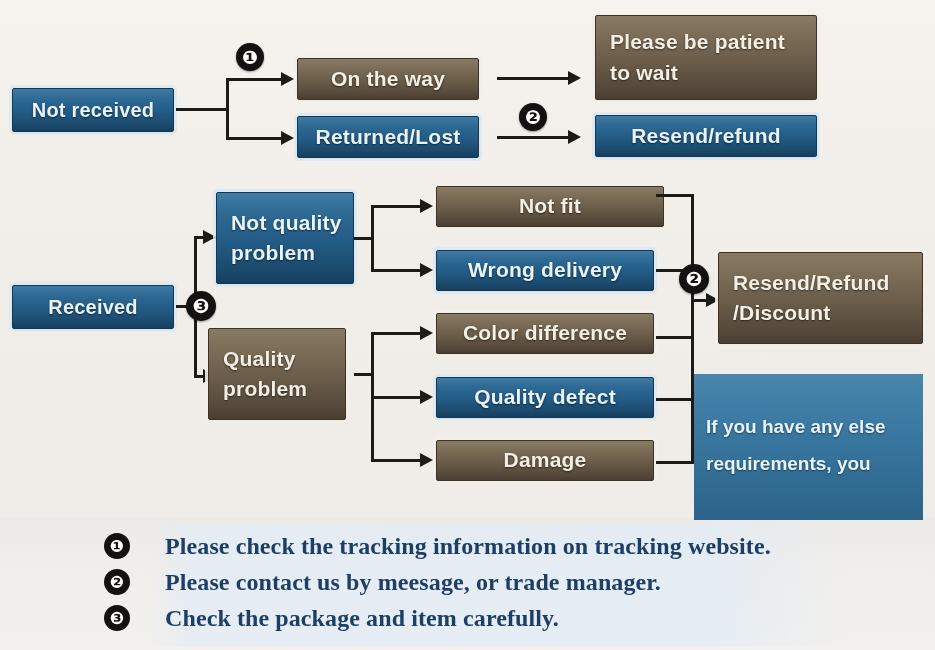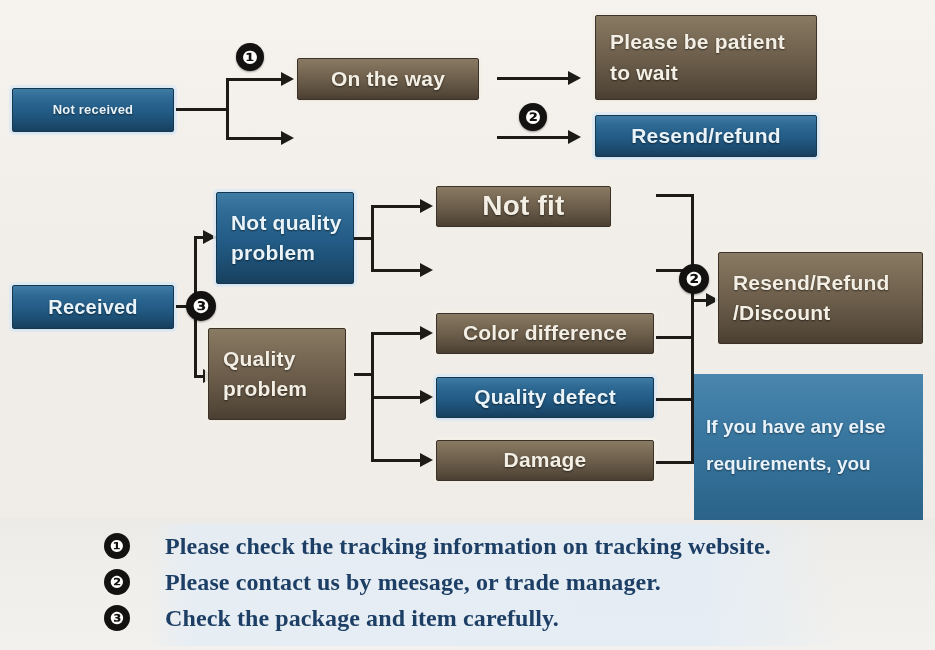--- a/index.html
+++ b/index.html
@@ -169,21 +169,21 @@
 </style>
 </head>
 <body>
 
 <div id="stage">
 
   <div class="bg-base"></div>
   <div class="bg-legend-band"></div>
   <div class="bg-legend-tint"></div>
 
-  <div class="node blue" style="left:12px; top:88px; width:162px; height:44px; font-size:13px;">
+  <div class="node blue" style="left:12px; top:88px; width:162px; height:44px; font-size:20px;">
     <span>Not received</span>
   </div>
 
   <div class="ln-h" style="left:176px; top:108px; width:52px;"></div>
 
   <div class="ln-v" style="left:226px; top:78px; height:62px;"></div>
 
   <div class="ln-h" style="left:226px; top:78px; width:58px;"></div>
   <div class="arrow-r" style="left:281px; top:72px;"></div>
 
@@ -191,20 +191,23 @@
   <div class="arrow-r" style="left:281px; top:131px;"></div>
 
   <div class="badge" style="left:236px; top:43px; width:28px; height:28px; font-size:19px;">
     <span>❶</span>
   </div>
 
   <div class="node brown" style="left:297px; top:58px; width:182px; height:42px; font-size:21px;">
     <span>On the way</span>
   </div>
 
+  <div class="node blue" style="left:297px; top:116px; width:182px; height:42px; font-size:21px;">
+    <span>Returned/Lost</span>
+  </div>
 
   <div class="ln-h" style="left:497px; top:77px; width:74px;"></div>
   <div class="arrow-r" style="left:568px; top:71px;"></div>
 
   <div class="ln-h" style="left:497px; top:136px; width:74px;"></div>
   <div class="arrow-r" style="left:568px; top:130px;"></div>
 
   <div class="badge" style="left:519px; top:103px; width:28px; height:28px; font-size:19px;">
     <span>❷</span>
   </div>
@@ -252,22 +255,25 @@
 
   <div class="ln-h" style="left:354px; top:373px; width:20px;"></div>
   <div class="ln-v" style="left:371px; top:332px; height:130px;"></div>
   <div class="ln-h" style="left:371px; top:332px; width:52px;"></div>
   <div class="arrow-r" style="left:420px; top:326px;"></div>
   <div class="ln-h" style="left:371px; top:396px; width:52px;"></div>
   <div class="arrow-r" style="left:420px; top:390px;"></div>
   <div class="ln-h" style="left:371px; top:459px; width:52px;"></div>
   <div class="arrow-r" style="left:420px; top:453px;"></div>
 
-  <div class="node brown" style="left:436px; top:186px; width:175px; height:41px; font-size:28px;">
+  <div class="node brown" style="left:436px; top:186px; width:228px; height:41px; font-size:21px;">
     <span>Not fit</span>
+  </div>
+  <div class="node blue" style="left:436px; top:250px; width:218px; height:41px; font-size:21px;">
+    <span>Wrong delivery</span>
   </div>
   <div class="node brown" style="left:436px; top:313px; width:218px; height:41px; font-size:21px;">
     <span>Color difference</span>
   </div>
   <div class="node blue" style="left:436px; top:377px; width:218px; height:41px; font-size:21px;">
     <span>Quality defect</span>
   </div>
   <div class="node brown" style="left:436px; top:440px; width:218px; height:41px; font-size:21px;">
     <span>Damage</span>
   </div>

